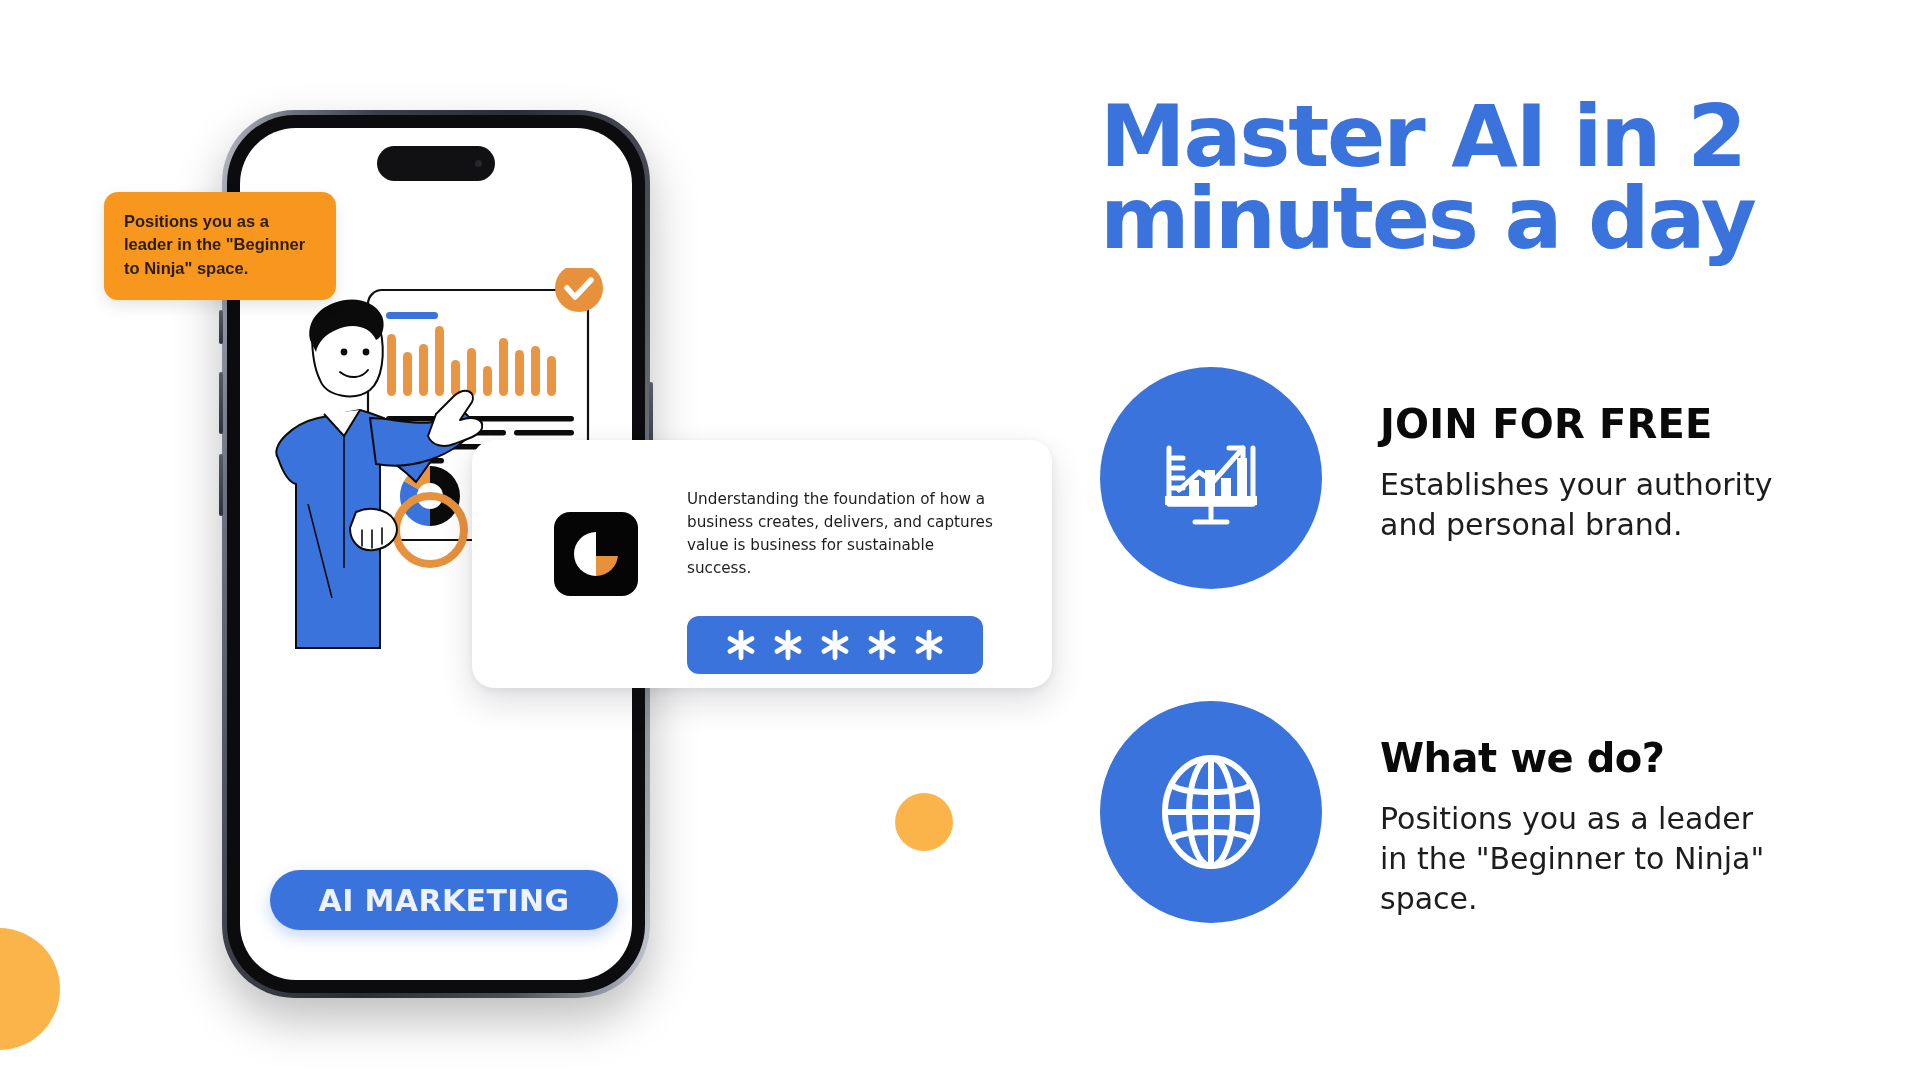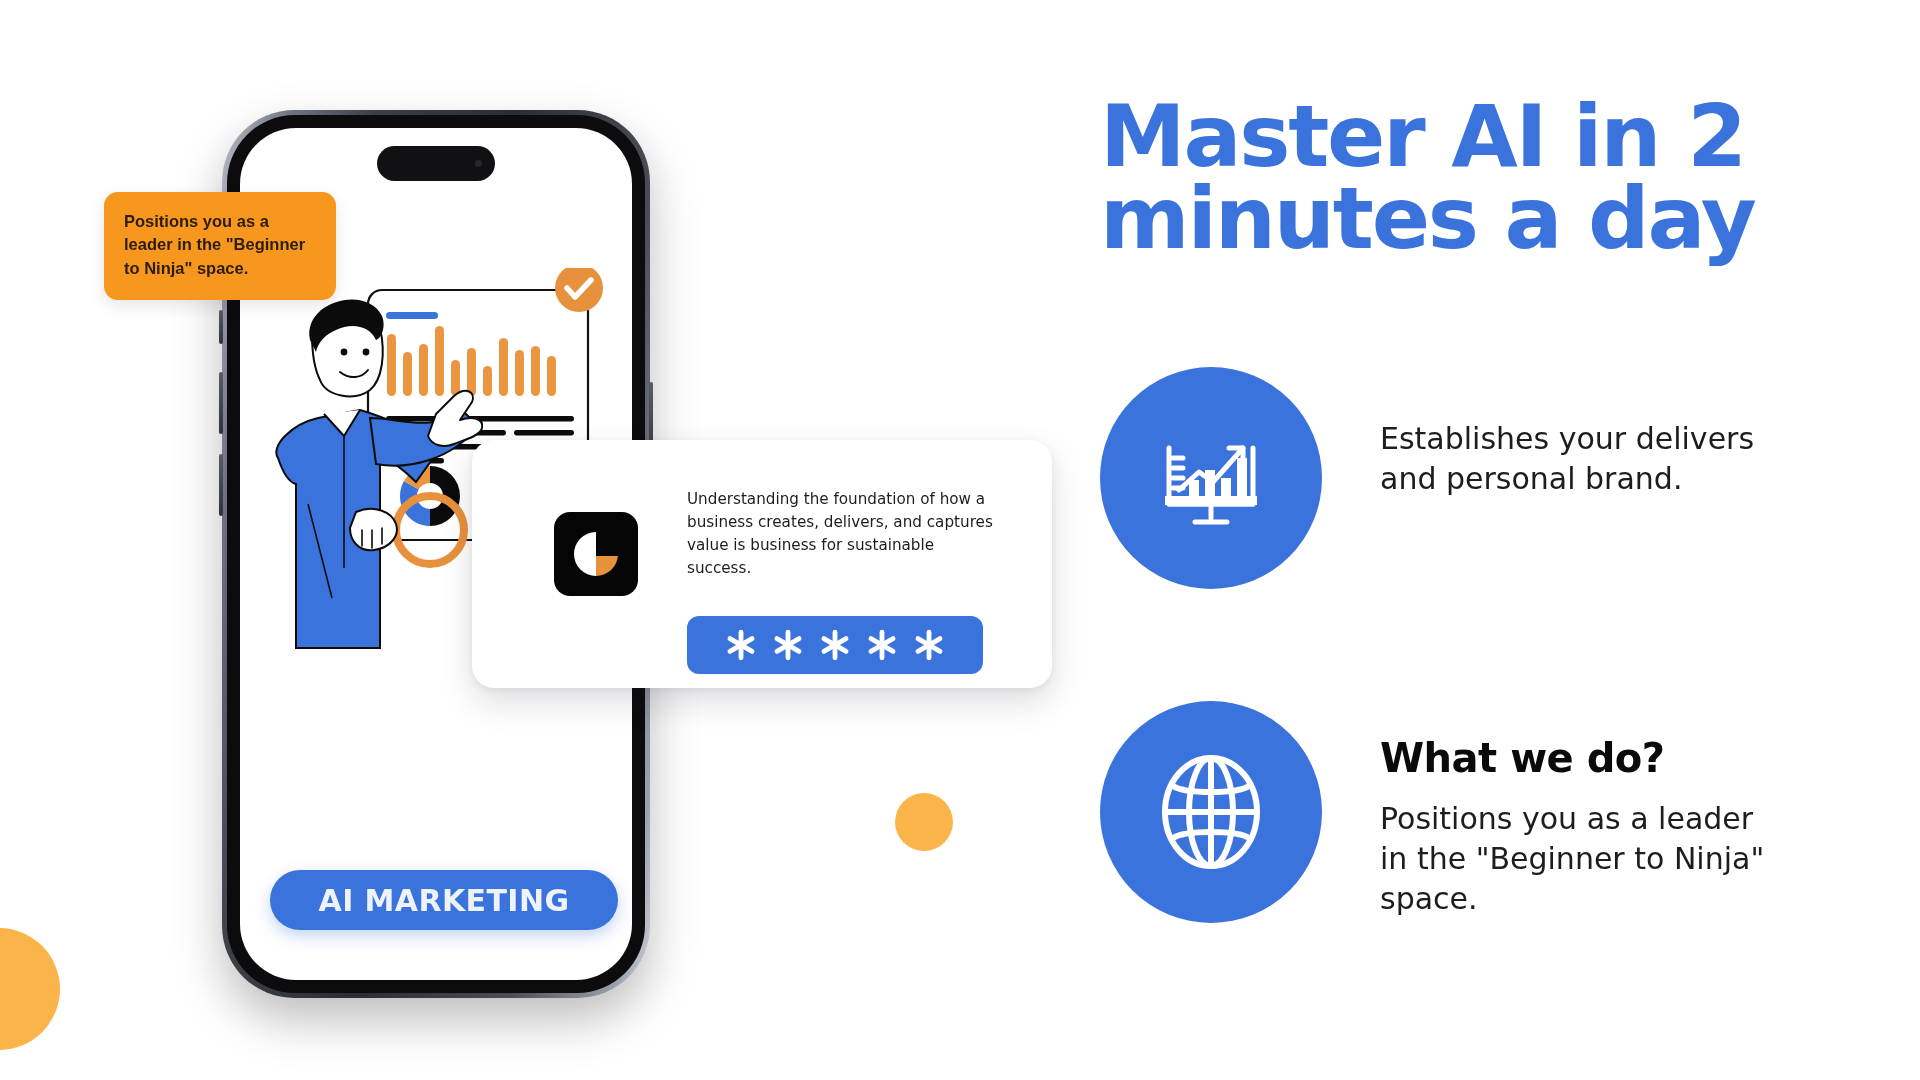--- a/index.html
+++ b/index.html
@@ -285,21 +285,22 @@
           <g fill="#ffffff">
             <rect x="38" y="62" width="10" height="20"></rect>
             <rect x="54" y="52" width="10" height="30"></rect>
             <rect x="70" y="60" width="10" height="22"></rect>
             <rect x="86" y="40" width="10" height="42"></rect>
           </g>
           <rect x="14" y="78" width="92" height="9" fill="#ffffff"></rect>
         </svg>
       </div>
       <div class="f-body">
-        <div class="f-desc">Establishes your delivers and personal brand.</div>
+        <div class="f-title upper">JOIN FOR FREE</div>
+        <div class="f-desc">Establishes your authority and personal brand.</div>
       </div>
     </div>
 
     <div class="feature f2">
       <div class="f-icon">
         <svg width="124" height="124" viewBox="0 0 124 124">
           <g fill="none" stroke="#ffffff" stroke-width="6">
             <ellipse cx="62" cy="62" rx="46" ry="54"></ellipse>
             <ellipse cx="62" cy="62" rx="22" ry="54"></ellipse>
             <line x1="62" y1="8" x2="62" y2="116"></line>

